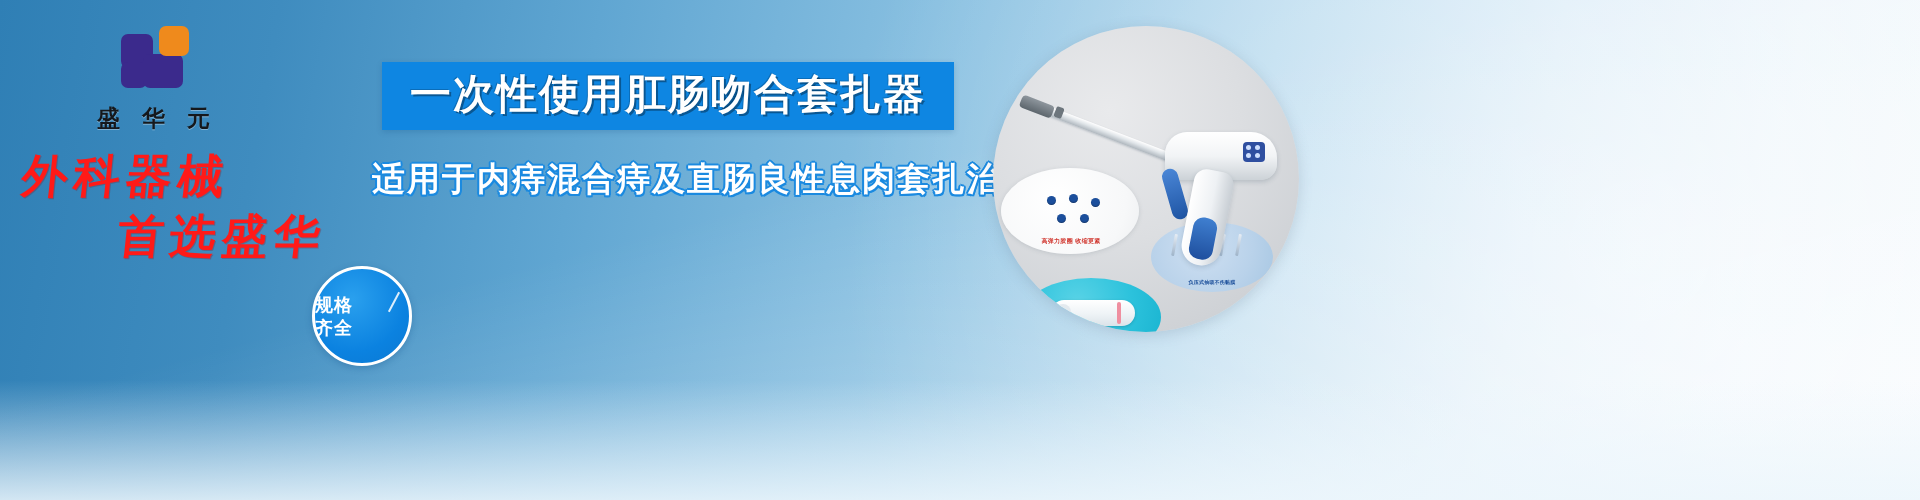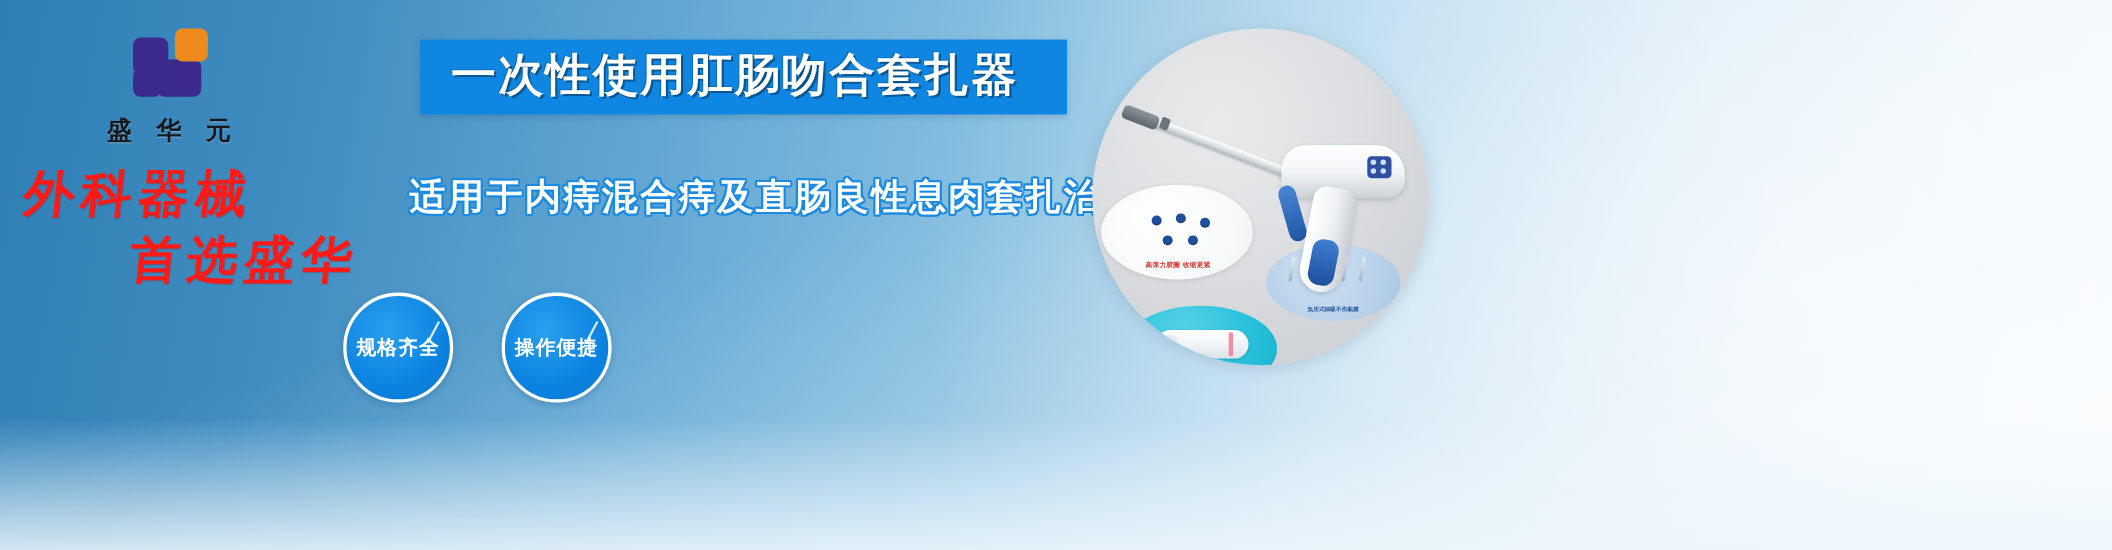--- a/index.html
+++ b/index.html
@@ -54,23 +54,23 @@
     display:block;font-weight:700;
     font-family:"DejaVu Serif","Liberation Serif",serif;
     font-size:46px;line-height:56px;letter-spacing:6px;
     transform:skewX(-6deg);
     text-shadow:1px 1px 0 rgba(150,0,0,.25);
   }
   .slogan .l2{margin-left:96px;margin-top:4px;}
 
   
   .title-plate{
-    position:absolute;left:382px;top:36px;
+    position:absolute;left:382px;top:62px;
     background:#0e86e2;
-    padding:9px 44px 13px 28px;
+    padding:9px 28px 13px 28px;
     box-shadow:0 2px 6px rgba(0,60,110,.18);
   }
   .title-plate h1{
     margin:0;color:#ffffff;font-weight:700;
     font-size:41px;line-height:46px;letter-spacing:2px;
     font-family:"DejaVu Sans","Liberation Sans",sans-serif;
     text-shadow:2px 2px 0 rgba(0,0,0,.35), -1px -1px 0 rgba(0,0,0,.18);
     white-space:nowrap;
   }
 
@@ -86,21 +86,21 @@
       1.5px 1.5px 0 #1b8ae0, -1.5px 1.5px 0 #1b8ae0, 1.5px -1.5px 0 #1b8ae0, -1.5px -1.5px 0 #1b8ae0;
   }
 
   
   .features{position:absolute;left:312px;top:266px;display:flex;gap:44px;}
   .feature{
     position:relative;width:94px;height:94px;border-radius:50%;
     background:radial-gradient(circle at 40% 32%, #2aa0ee 0%, #0b82e0 62%, #0a78d2 100%);
     border:3px solid #ffffff;
     box-shadow:0 2px 7px rgba(10,70,130,.28);
-    display:flex;flex-direction:row;align-items:center;justify-content:center;
+    display:flex;flex-direction:column;align-items:flex-start;justify-content:center;
   }
   .feature .slash{
     position:absolute;right:14px;top:22px;width:2px;height:22px;
     background:rgba(255,255,255,.85);transform:rotate(28deg);
   }
   .feature span{
     display:block;color:#fff;font-weight:700;
     font-size:18px;line-height:23px;letter-spacing:1px;
     font-family:"DejaVu Sans","Liberation Sans",sans-serif;
   }
@@ -220,25 +220,20 @@
     <h1>一次性使用肛肠吻合套扎器</h1>
   </div>
 
   <div class="subtitle">适用于内痔混合痔及直肠良性息肉套扎治疗</div>
 
   <div class="features">
     <div class="feature">
       <div class="slash"></div>
       <span>规格</span>
       <span>齐全</span>
-    </div>
-    <div class="feature">
-      <div class="slash"></div>
-      <span>操作</span>
-      <span>便捷</span>
     </div>
   </div>
 
   <div class="product">
 
     <div class="pill-white">
       <div class="rings">
         <i class="r1"></i>
           <i class="r2"></i>
           <i class="r3"></i>

